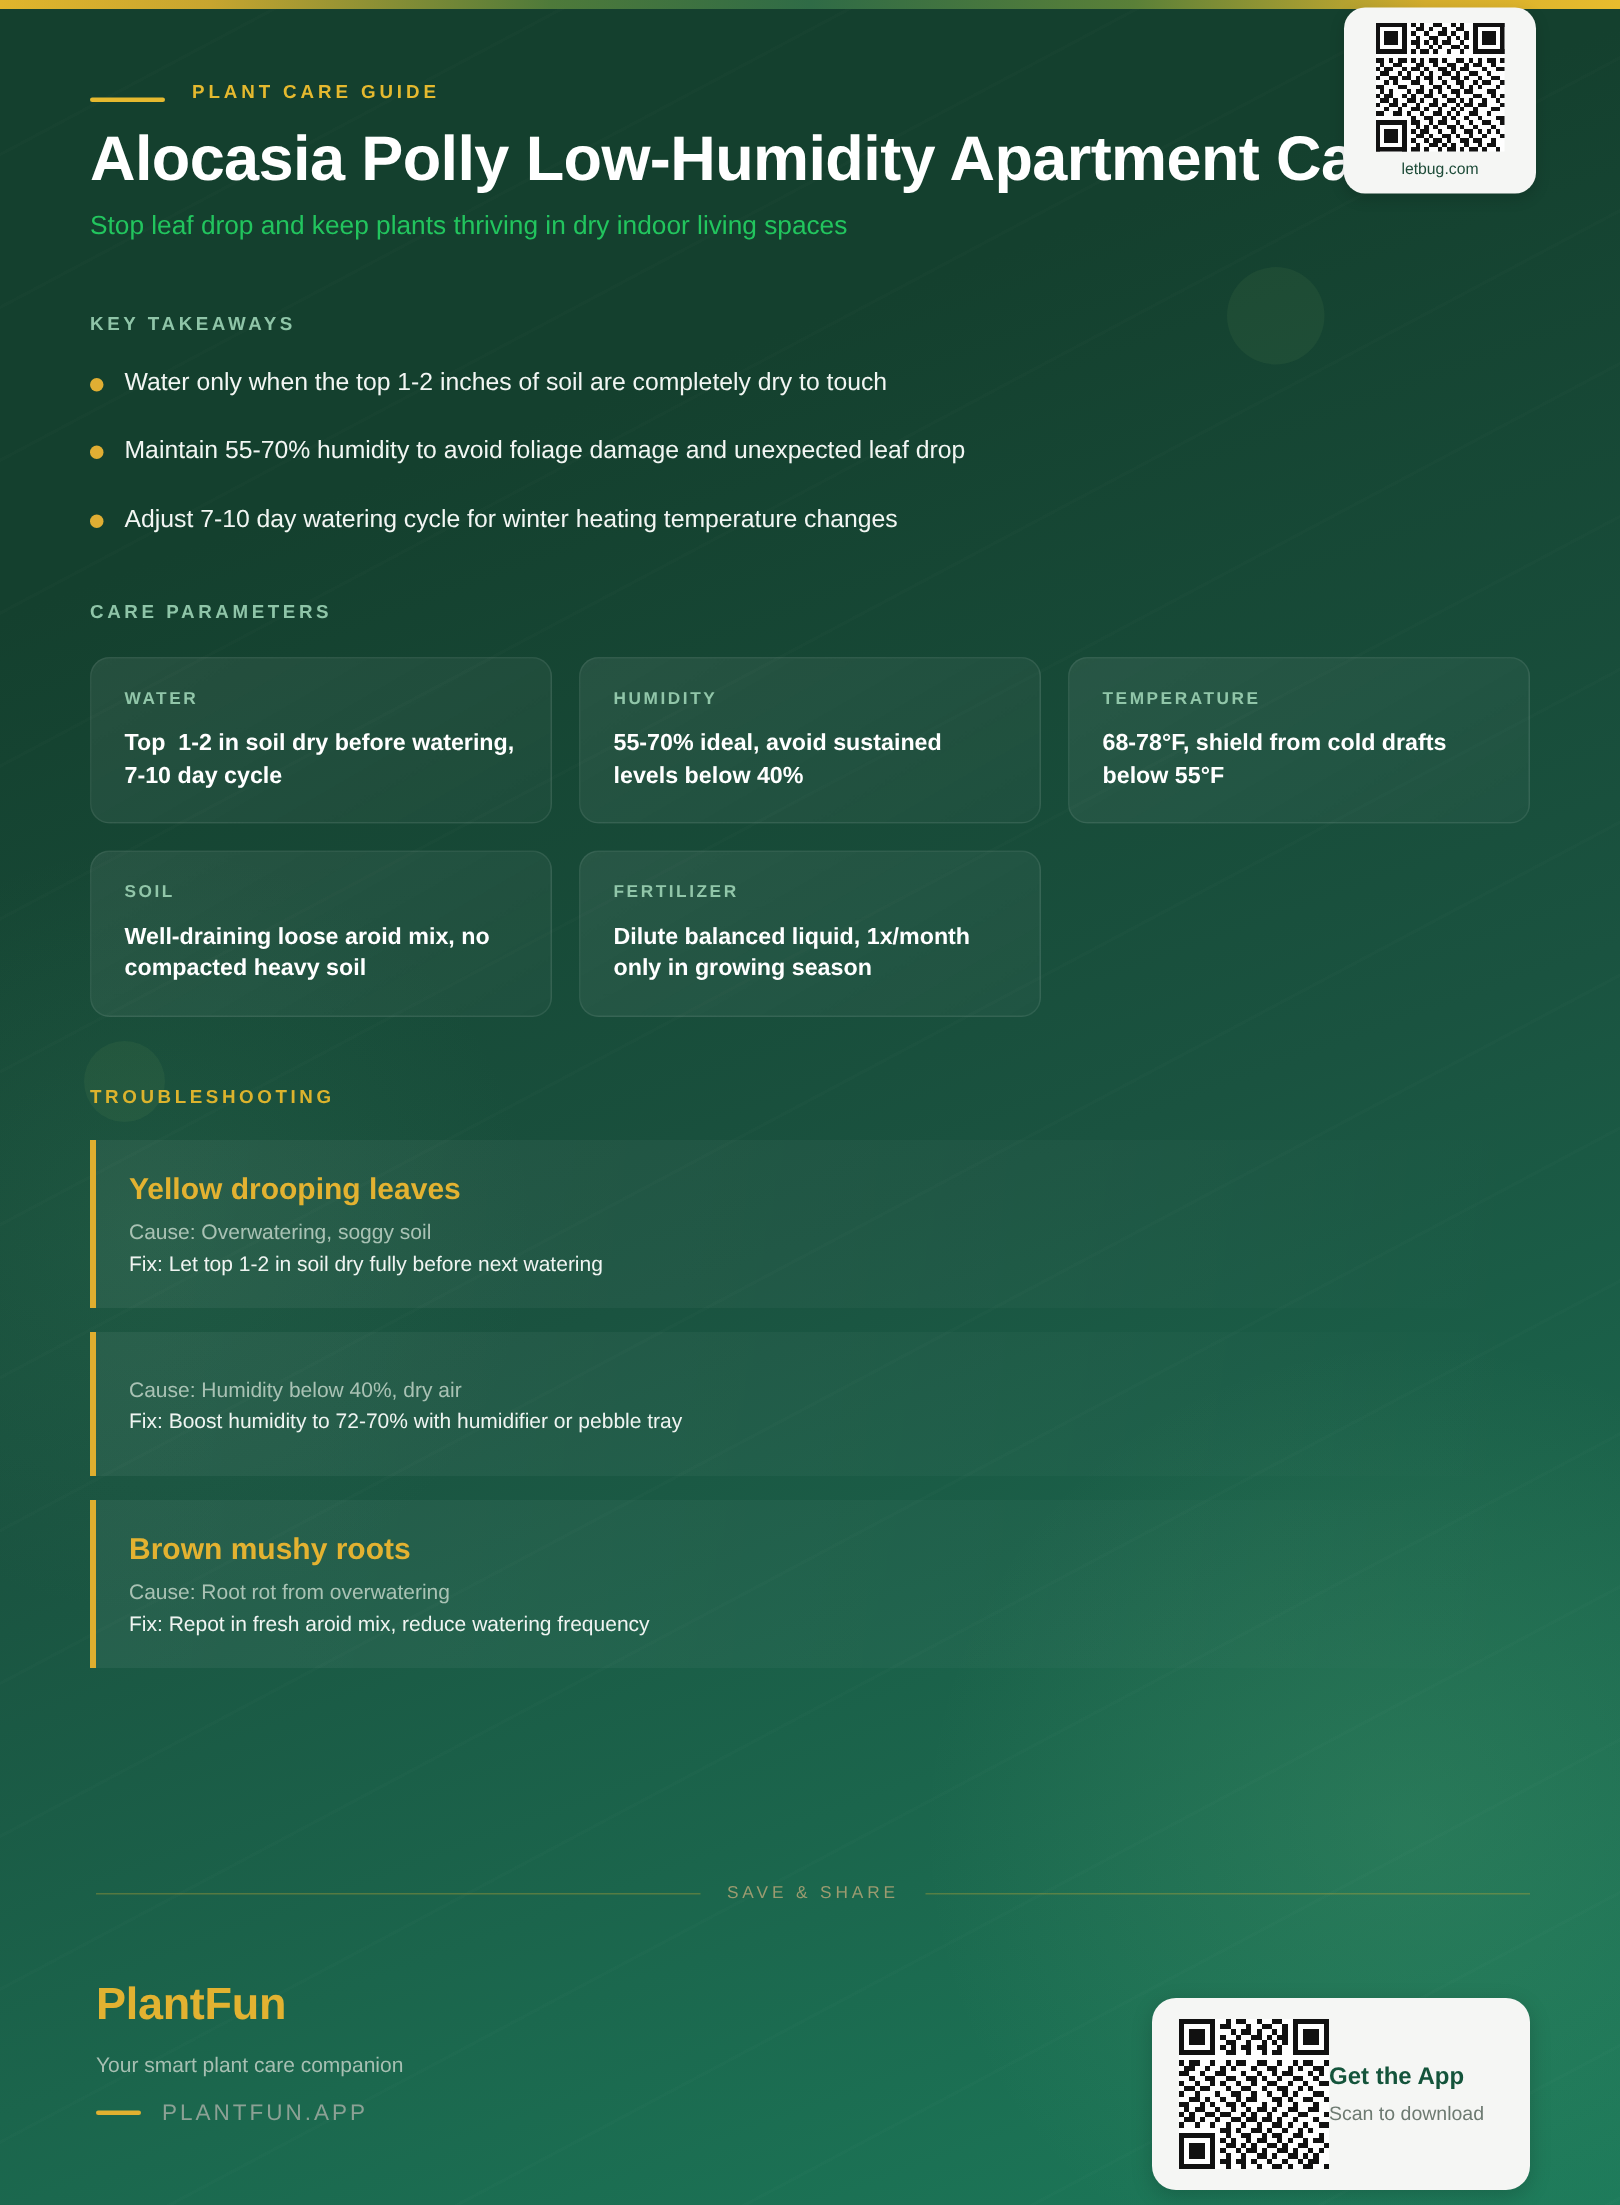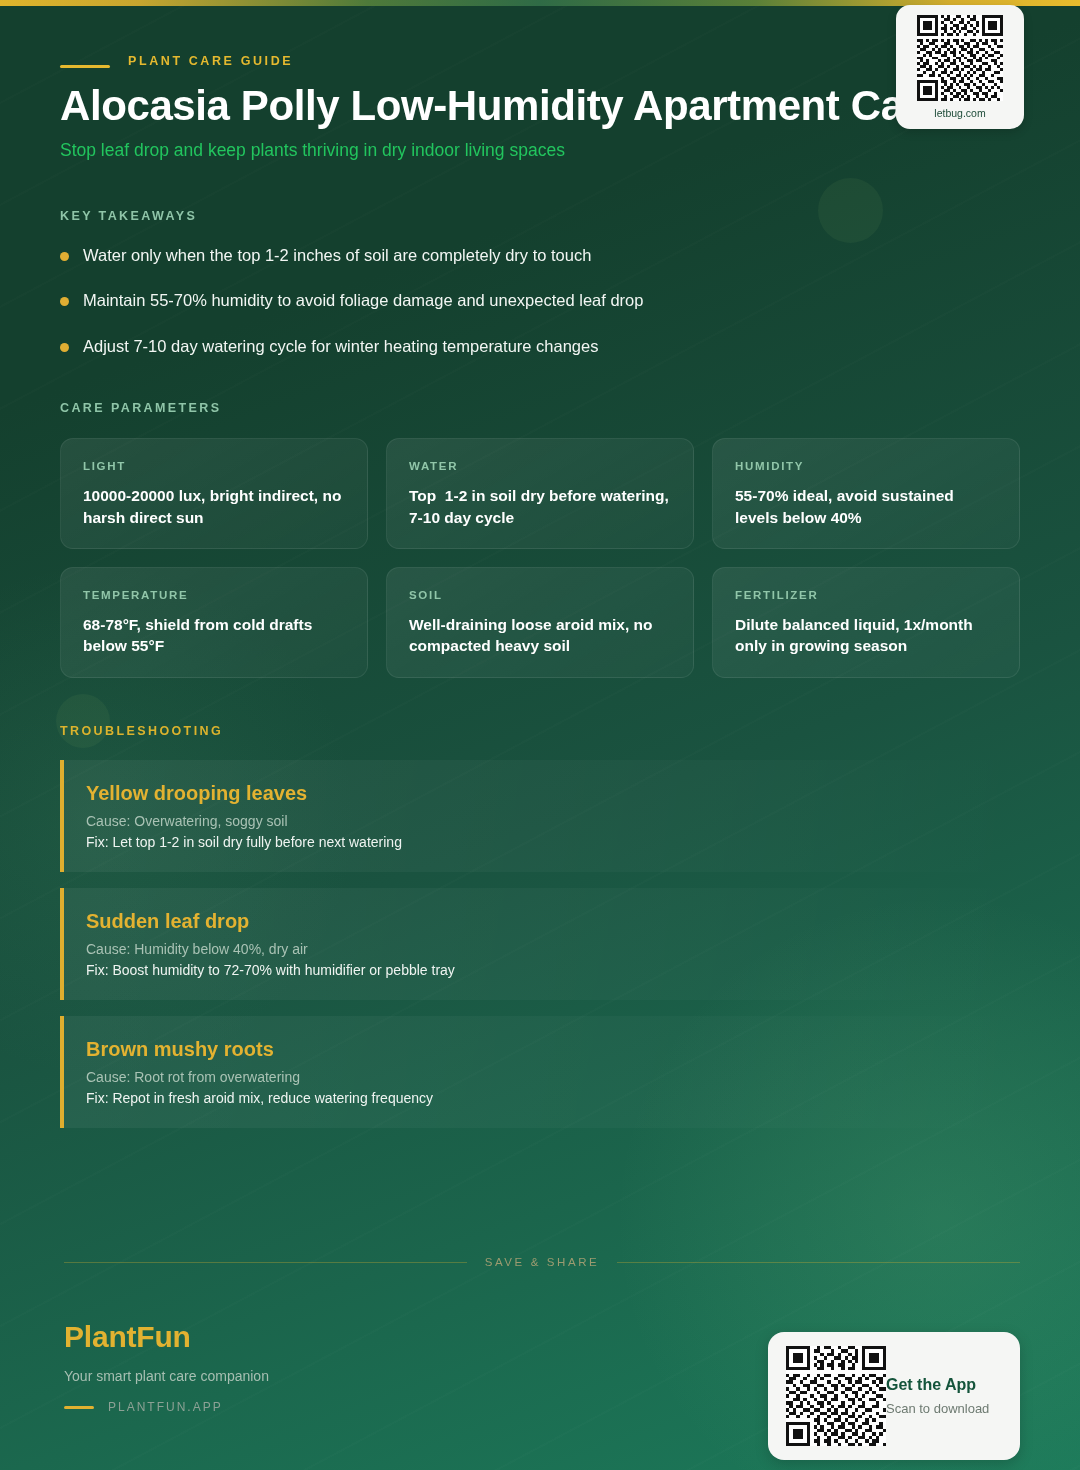--- a/index.html
+++ b/index.html
@@ -269,21 +269,21 @@
     align-items: center;
     gap: 14px;
   }
   .brand-url-rule {
     width: 30px; height: 3px;
     background: #e1b130;
     border-radius: 2px;
   }
   .brand-url {
     color: #8ca195;
-    font-size: 12px;
+    font-size: 15px;
     letter-spacing: 2px;
   }
 
   .qr-card-bottom {
     width: 252px;
     height: 128px;
     background: #f5f6f4;
     border-radius: 16px;
     display: flex;
     align-items: center;
@@ -581,24 +581,20 @@
         <span class="bullet-dot"></span>
         <span class="takeaway-text">Adjust 7-10 day watering cycle for winter heating temperature changes</span>
       </div>
     </div>
   </div>
 
   <div class="care">
     <div class="sec-label green">CARE PARAMETERS</div>
     <div class="care-grid">
       <div class="care-card">
-        <div class="k">LIGHT</div>
-        <div class="v">10000-20000 lux, bright indirect, no harsh direct sun</div>
-      </div>
-      <div class="care-card">
         <div class="k">WATER</div>
         <div class="v">Top  1-2 in soil dry before watering, 7-10 day cycle</div>
       </div>
       <div class="care-card">
         <div class="k">HUMIDITY</div>
         <div class="v">55-70% ideal, avoid sustained levels below 40%</div>
       </div>
       <div class="care-card">
         <div class="k">TEMPERATURE</div>
         <div class="v">68-78°F, shield from cold drafts below 55°F</div>
@@ -616,21 +612,20 @@
 
   <div class="trouble">
     <div class="sec-label gold">TROUBLESHOOTING</div>
     <div class="trouble-list">
       <div class="trouble-item">
         <div class="t-title">Yellow drooping leaves</div>
         <div class="t-cause">Cause: Overwatering, soggy soil</div>
         <div class="t-fix">Fix: Let top 1-2 in soil dry fully before next watering</div>
       </div>
       <div class="trouble-item">
-        <div class="t-title">Sudden leaf drop</div>
         <div class="t-cause">Cause: Humidity below 40%, dry air</div>
         <div class="t-fix">Fix: Boost humidity to 72-70% with humidifier or pebble tray</div>
       </div>
       <div class="trouble-item">
         <div class="t-title">Brown mushy roots</div>
         <div class="t-cause">Cause: Root rot from overwatering</div>
         <div class="t-fix">Fix: Repot in fresh aroid mix, reduce watering frequency</div>
       </div>
     </div>
   </div>

